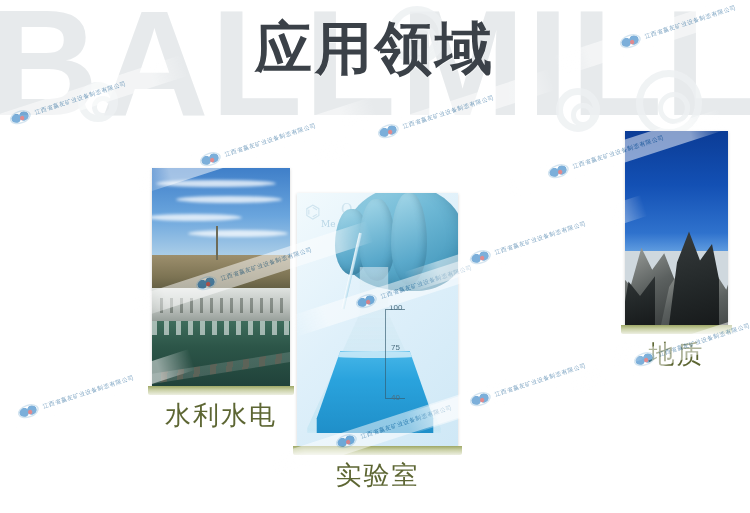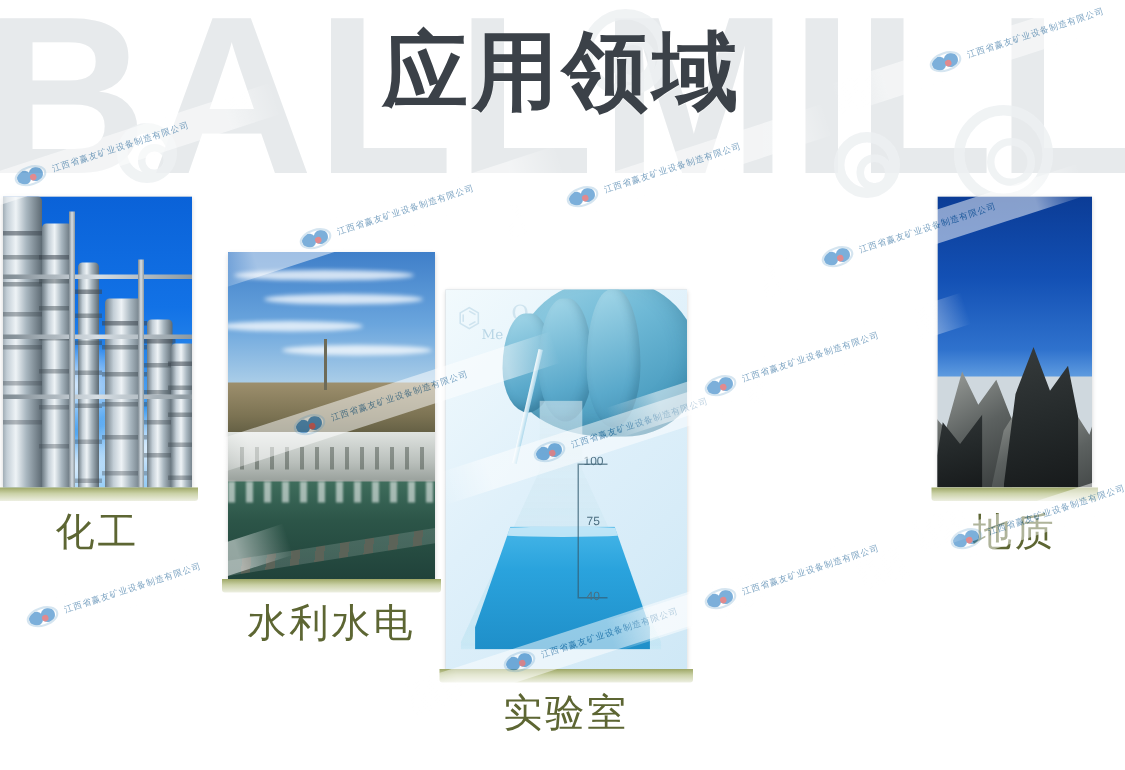--- a/index.html
+++ b/index.html
@@ -366,45 +366,20 @@
   <div class="bigword" id="bigword-ball">BALL</div>
   <div class="bigword" id="bigword-mill">MILL</div>
 
   <div class="gearblob" style="left:388px; top:6px; width:58px; height:58px;"></div>
   <div class="gearblob" style="left:636px; top:70px; width:66px; height:66px;"></div>
   <div class="gearblob" style="left:556px; top:88px; width:44px; height:44px;"></div>
   <div class="gearblob" style="left:78px; top:82px; width:40px; height:40px;"></div>
 
   <div id="page-title">应用领域</div>
 
-  <div class="panel" style="left:2px; top:131px; width:126px; height:240px;">
-    <div class="frame" style="height:194px;">
-      <div class="scene">
-        <div class="sky-chem"></div>
-        <div class="chem-cloud" style="left:-18px; top:96px;  width:120px; height:60px;"></div>
-        <div class="chem-cloud" style="left:48px;  top:140px; width:110px; height:56px;"></div>
-        <div class="chem-cloud" style="left:-6px;  top:158px; width:90px;  height:44px;"></div>
-
-        <div class="tower" style="left:-4px;  width:30px; height:194px;"></div>
-        <div class="tower" style="left:26px;  width:20px; height:176px;"></div>
-        <div class="tower" style="left:50px;  width:14px; height:150px;"></div>
-        <div class="tower" style="left:68px;  width:26px; height:126px;"></div>
-        <div class="tower" style="left:96px;  width:17px; height:112px;"></div>
-        <div class="tower" style="left:112px; width:16px; height:96px;"></div>
-
-        <div class="pipe" style="left:0;  top:52px;  width:126px; height:3px;"></div>
-        <div class="pipe" style="left:0;  top:92px;  width:126px; height:3px;"></div>
-        <div class="pipe" style="left:0;  top:132px; width:126px; height:3px;"></div>
-        <div class="pipe" style="left:44px; top:10px; width:4px;  height:184px;"></div>
-        <div class="pipe" style="left:90px; top:42px; width:4px;  height:152px;"></div>
-      </div>
-    </div>
-    <div class="base" style="top:194px;"></div>
-    <div class="caption" style="top:206px;">化工</div>
-  </div>
 
   <div class="panel" style="left:152px; top:168px; width:138px; height:256px;">
     <div class="frame" style="height:218px;">
       <div class="scene">
         <div class="sky-dam"></div>
         <div class="dam-cloudband" style="left:4px;  top:12px; width:120px;"></div>
         <div class="dam-cloudband" style="left:24px; top:28px; width:106px;"></div>
         <div class="dam-cloudband" style="left:-6px; top:46px; width:96px;"></div>
         <div class="dam-cloudband" style="left:36px; top:62px; width:100px;"></div>
         <div class="dam-hills"></div>

